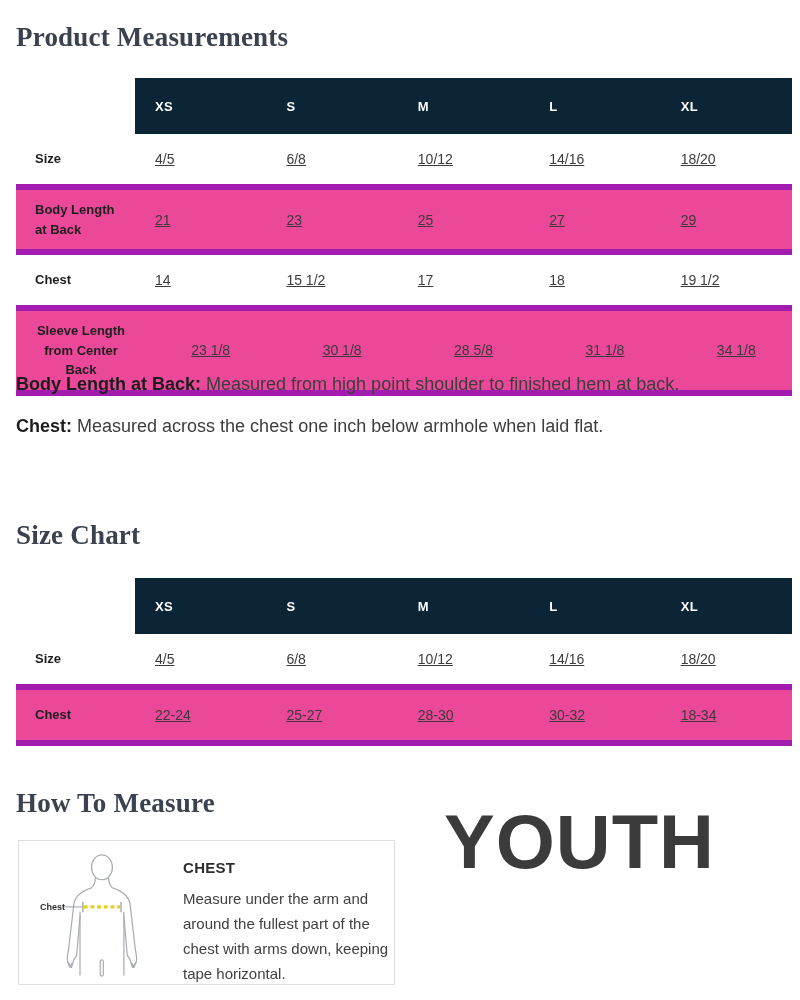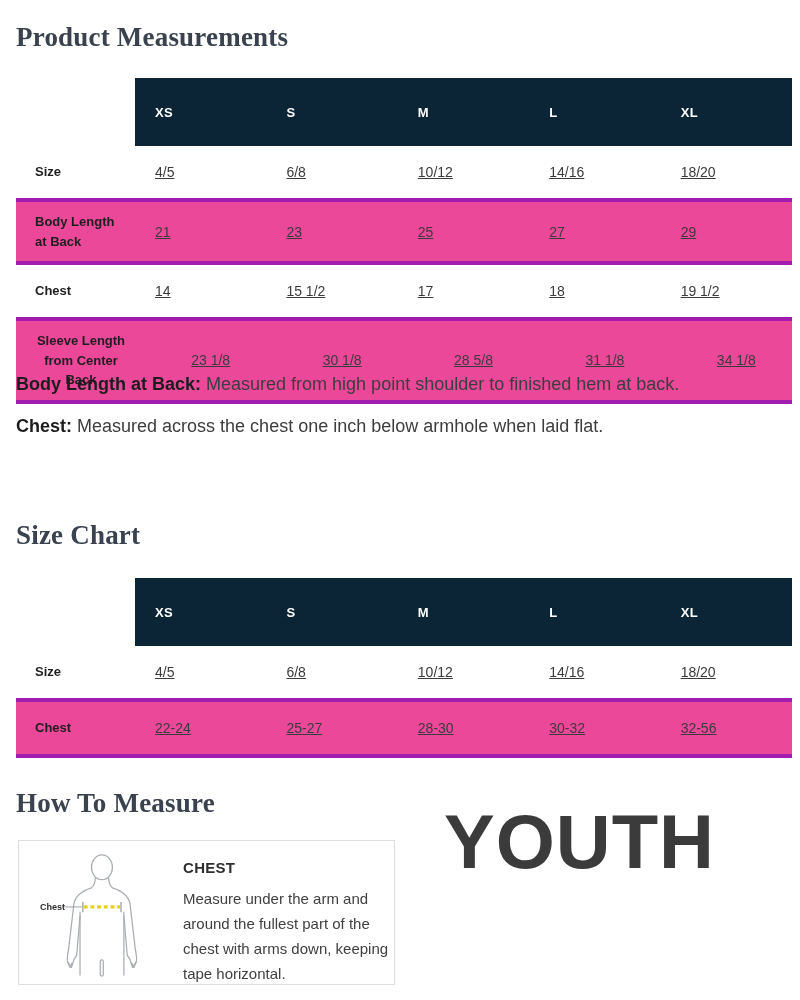--- a/index.html
+++ b/index.html
@@ -18,30 +18,30 @@
   }
   #pm-heading  { top:22px; }
   #sc-heading  { top:520px; }
   #htm-heading { top:788px; }
 
   .mtable { position:absolute; left:16px; width:776px; }
   #pm-table { top:78px; }
   #sc-table { top:578px; }
 
   .mhead {
-    margin-left:119px; height:68px; display:flex; align-items:center;
+    margin-left:119px; height:56px; display:flex; align-items:center;
     background:#0b2537;
   }
   .mhead .hcell {
     flex:1 1 0; padding-left:20px;
     color:#ffffff; font-size:13px; font-weight:700; letter-spacing:0.4px;
   }
   .mrow {
     display:flex; align-items:center;
-    border-bottom:4px solid #a21caf;
+    border-bottom:6px solid #a21caf;
     min-height:56px; background:#ffffff;
   }
   .mrow.alt { background:#ec4899; }
   .mrow.tall { min-height:58px;text-align:center; }
   .rlabel {
     width:119px; flex:0 0 119px; padding:10px 8px 10px 19px;
     font-size:13px; font-weight:700; color:#1e1e1e; line-height:1.5;
   }
   .rcell {
     flex:1 1 0; padding-left:20px;
@@ -148,21 +148,21 @@
     <div class="rcell">10/12</div>
     <div class="rcell">14/16</div>
     <div class="rcell">18/20</div>
   </div>
   <div class="mrow alt">
     <div class="rlabel">Chest</div>
     <div class="rcell">22-24</div>
     <div class="rcell">25-27</div>
     <div class="rcell">28-30</div>
     <div class="rcell">30-32</div>
-    <div class="rcell">32-56</div>
+    <div class="rcell">18-34</div>
   </div>
 </div>
 
 <h1 id="htm-heading" class="serif-heading">How To Measure</h1>
 
 <div class="htm-box">
   <svg class="htm-diagram" viewBox="0 0 130 130" width="136" height="124">
     <g fill="none" stroke="#a9adb2" stroke-width="1.3" stroke-linecap="round" stroke-linejoin="round">
       <ellipse cx="66" cy="15" rx="11" ry="13"></ellipse>
       <path d="M59 26 C59 31 58 34 55 36.5 C44 40 37.5 46 36.5 54 L31 101 C30 107 29 111 30 114 L34 120 L36.5 112 L39.5 107 L43 66"></path>

